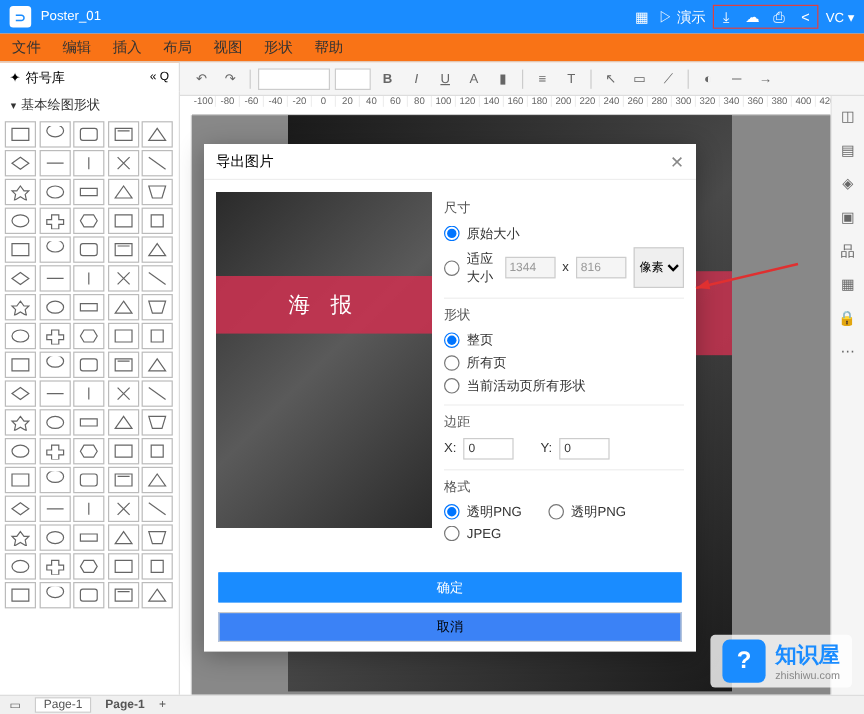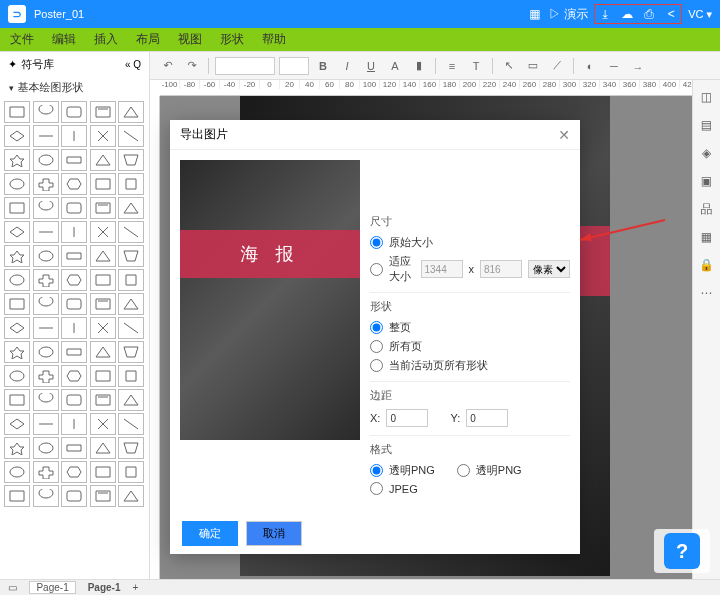--- a/index.html
+++ b/index.html
@@ -7,21 +7,21 @@
 
 
 .titlebar { height: 28px; background: #1a8cff; display: flex; align-items: center; padding: 0 8px; color: #fff; font-size: 11px; }
 .titlebar .logo { width: 18px; height: 18px; background: #fff; border-radius: 3px; margin-right: 8px; display: flex; align-items: center; justify-content: center; color: #1a8cff; font-weight: bold; }
 .titlebar .spacer { flex: 1; }
 .titlebar .tb-right { display: flex; gap: 6px; align-items: center; }
 .tb-icon { width: 16px; height: 16px; display: flex; align-items: center; justify-content: center; font-size: 12px; }
 .tb-highlight { border: 1px solid #e04040; padding: 1px 2px; display: flex; gap: 6px; }
 
 
-.menubar { height: 24px; background: #84cc16; border-bottom: 1px solid #ddd; display: flex; align-items: center; padding: 0 10px; font-size: 12px; color: #333; }
+.menubar { height: 24px; background: #f97316; border-bottom: 1px solid #ddd; display: flex; align-items: center; padding: 0 10px; font-size: 12px; color: #333; }
 .menubar span { margin-right: 18px; cursor: pointer; }
 
 
 .toolbar { height: 28px; background: #f5f5f5; border-bottom: 1px solid #ddd; display: flex; align-items: center; padding: 0 8px; gap: 4px; }
 .tool-btn { width: 20px; height: 20px; display: flex; align-items: center; justify-content: center; color: #666; font-size: 11px; }
 .tool-sep { width: 1px; height: 16px; background: #ccc; margin: 0 2px; }
 .tool-dd { width: 60px; height: 18px; border: 1px solid #ccc; font-size: 10px; padding: 0 2px; }
 
 
 .sidebar { position: absolute; left: 0; top: 52px; width: 150px; bottom: 16px; background: #fff; border-right: 1px solid #ddd; overflow: hidden; }
@@ -49,29 +49,29 @@
 
 
 .modal { position: absolute; left: 170px; top: 120px; width: 410px; background: #fff; box-shadow: 0 4px 20px rgba(0,0,0,0.3); font-size: 12px; }
 .modal-header { height: 30px; display: flex; align-items: center; padding: 0 10px; border-bottom: 1px solid #eee; }
 .modal-header .mh-title { flex: 1; font-size: 12px; }
 .modal-close { cursor: pointer; color: #888; font-size: 14px; }
 .modal-body { display: flex; padding: 10px; gap: 10px; }
 .preview { width: 180px; height: 280px; background: #333; position: relative; overflow: hidden; }
 .preview-img { width: 100%; height: 100%; background: linear-gradient(135deg, #2a2a2a 0%, #5a5a5a 50%, #2a2a2a 100%); }
 .preview-banner { position: absolute; top: 70px; left: 0; right: 0; height: 48px; background: rgba(200,50,80,0.9); display: flex; align-items: center; justify-content: center; color: #fff; font-size: 18px; letter-spacing: 6px; }
-.options { flex: 1; font-size: 11px; color: #333; margin-top: 48px; }
+.options { flex: 1; font-size: 11px; color: #333; }
 .opt-group { border-bottom: 1px solid #eee; padding: 6px 0; }
 .opt-title { font-size: 11px; color: #555; margin-bottom: 4px; }
 .opt-row { display: flex; align-items: center; gap: 6px; padding: 2px 0; }
 .opt-row input[type="radio"], .opt-row input[type="checkbox"] { margin: 0; }
 .opt-row .num { width: 42px; height: 18px; border: 1px solid #ccc; font-size: 10px; padding: 0 3px; background: #f5f5f5; color: #999; }
 .opt-row .num.active { background: #fff; color: #333; }
-.opt-row .unit { width: 48px; height: 18px; border: 1px solid #ccc; font-size: 10px; text-align: right; }
-.modal-footer { display: flex; gap: 8px; padding: 8px 12px; }
+.opt-row .unit { width: 48px; height: 34px; border: 1px solid #ccc; font-size: 10px; text-align: right; }
+.modal-footer { display: flex; justify-content: flex-end; gap: 8px; padding: 8px 12px; flex-direction: column; }
 .btn { padding: 4px 16px; font-size: 11px; border: 1px solid #ccc; background: #3b82f6; cursor: pointer; }
 .btn.primary { background: #1a8cff; color: #fff; border-color: #1a8cff; }
 
 
 .arrow { position: absolute; right: 50px; top: 215px; width: 100px; height: 30px; pointer-events: none; }
 .arrow svg { width: 100%; height: 100%; }
 
 
 .watermark { position: absolute; right: 10px; bottom: 22px; display: flex; align-items: center; gap: 8px; background: rgba(255,255,255,0.8); padding: 4px 10px; border-radius: 4px; }
 .wm-icon { width: 36px; height: 36px; background: #1a8cff; border-radius: 6px; display: flex; align-items: center; justify-content: center; color: #fff; font-size: 20px; font-weight: bold; }
@@ -683,13 +683,17 @@
 
 <div class="arrow">
   <svg viewBox="0 0 100 30">
       <line x1="95" y1="5" x2="10" y2="25" stroke="#e03030" stroke-width="2"></line>
       <polygon points="10,25 20,18 22,26" fill="#e03030"></polygon>
     </svg>
 </div>
 
 <div class="watermark">
   <div class="wm-icon">?</div>
+  <div>
+    <div class="wm-text">知识屋</div>
+    <div class="wm-sub">zhishiwu.com</div>
+  </div>
 </div>
 
 </body></html>

